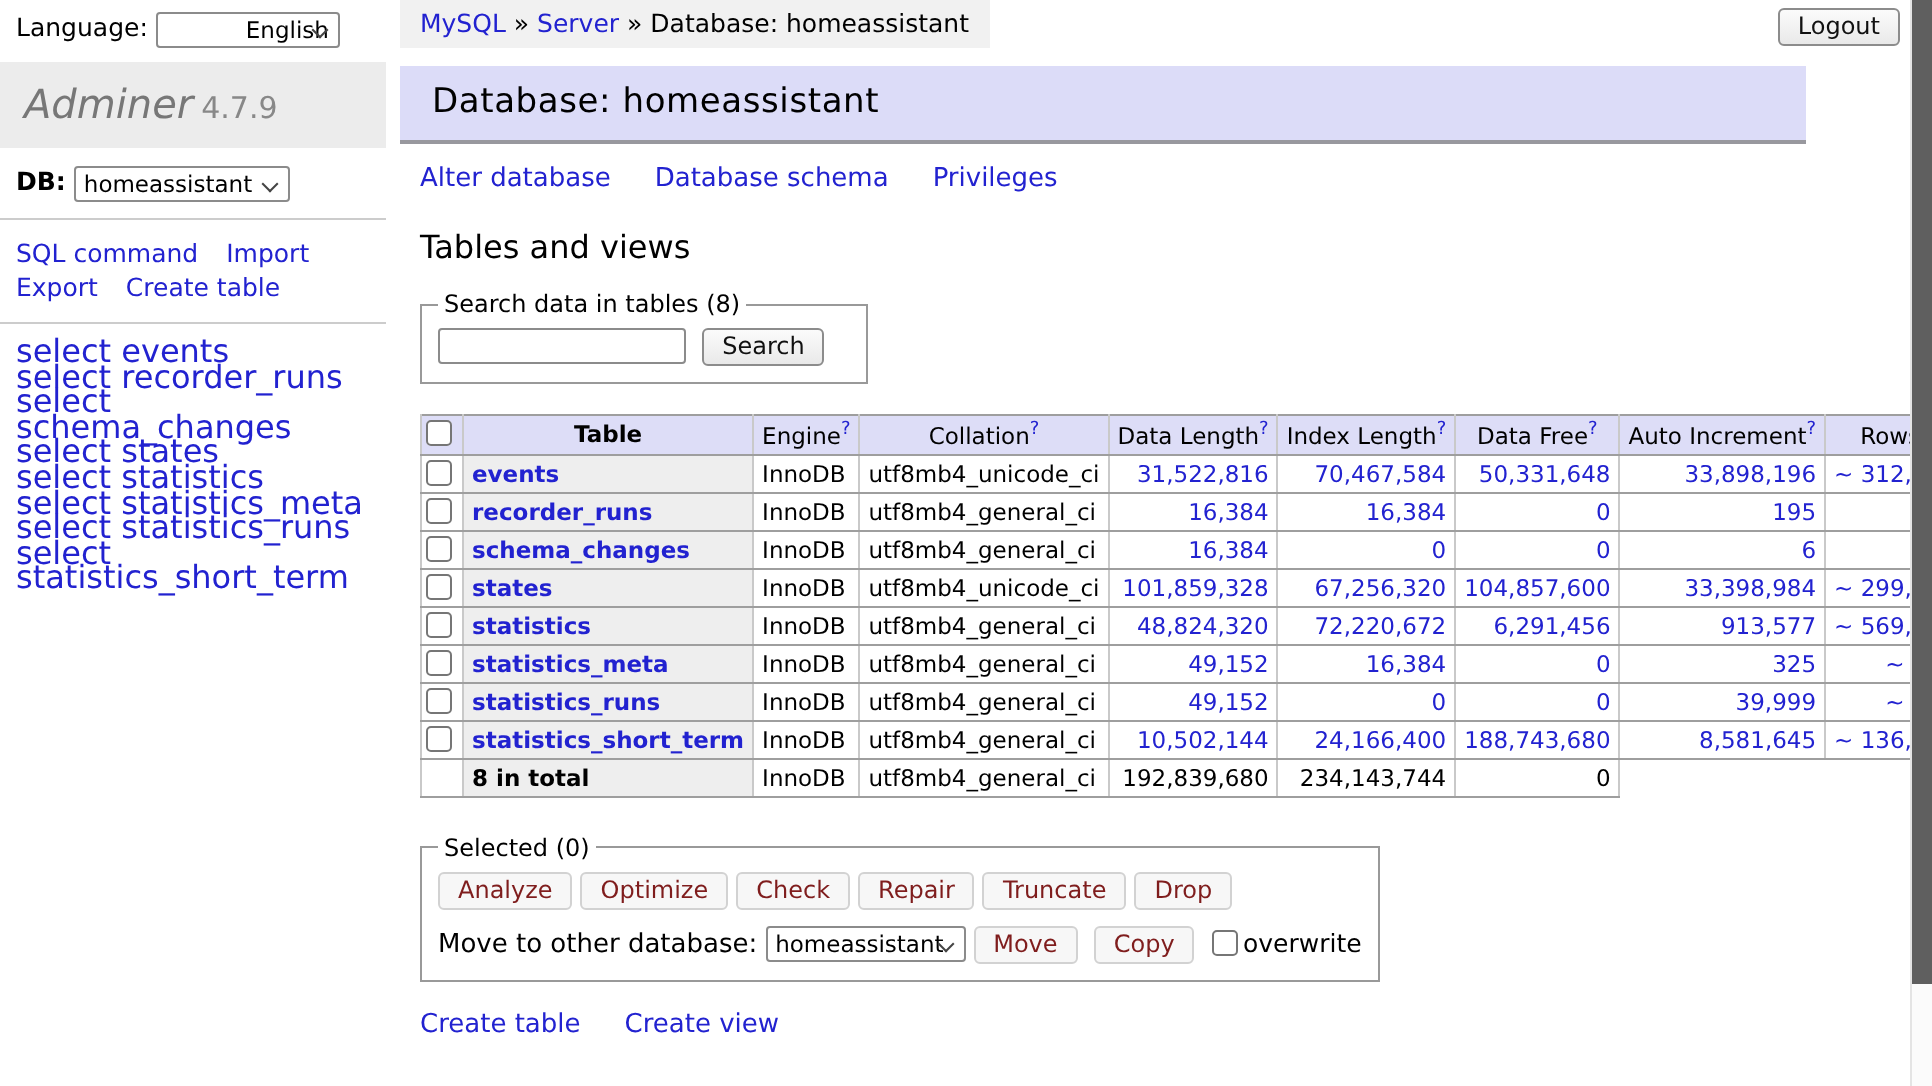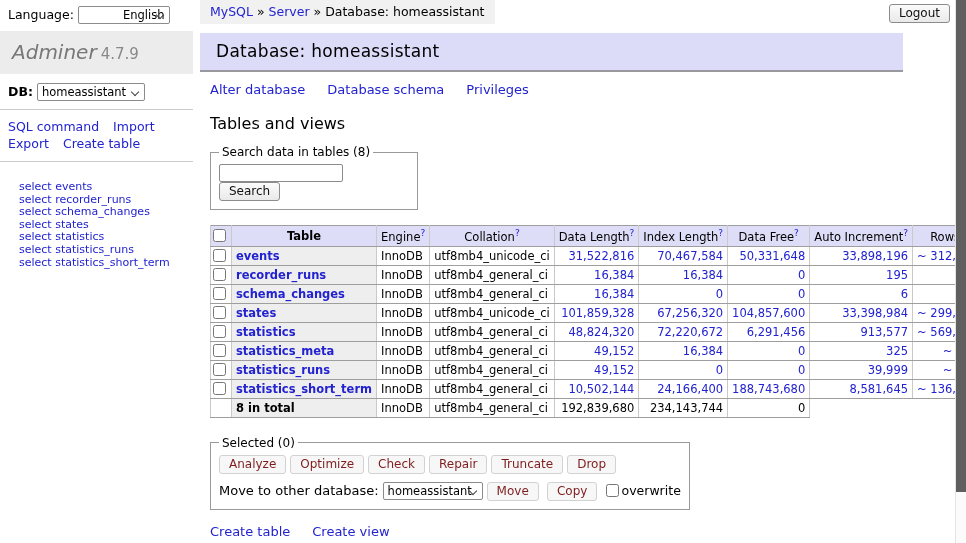--- a/index.html
+++ b/index.html
@@ -15,21 +15,21 @@
   #sidebar { position:absolute; left:0; top:0; width:193px; height:100%; }
   .lang-row { padding:6px 8px 7px; font-size:12.5px; }
   .lang-row label { margin-right:4px; }
   #logo { background:#ececec; padding:9px 12px 10px; }
   #logo .logo-text { font-style:italic; font-size:20px; color:#777; }
   #logo .version { font-size:15px; color:#888; margin-left:4px; }
   .db-row { padding:9px 8px 8px; font-size:12.5px; }
   .db-row label { margin-right:4px; font-weight:bold; }
   .side-actions { margin:0; padding:8px 8px 9px; border-top:1px solid #ccc; border-bottom:1px solid #ccc; font-size:12.5px; width:193px; }
   .side-actions a { margin-right:14px; line-height:17px; display:inline-block; }
-  .side-tables { margin:11px; padding:8px 8px; font-size:11px; }
+  .side-tables { margin:0; padding:8px 8px; font-size:16px; }
   .side-tables a { display:block; line-height:12.6px; }
 
   
   .selectbox { display:inline-block; position:relative; background:#fff;
     border:1px solid #8b8b8b; border-radius:2px; font-size:11.5px;
     padding:1px 20px 2px 4px; height:18px; vertical-align:middle; cursor:pointer; }
   .selectbox .caret { position:absolute; right:6px; top:5px; width:6px; height:6px;
     border-right:1.6px solid #444; border-bottom:1.6px solid #444; transform:rotate(45deg); }
   .btn { font-family:inherit; font-size:12px; color:#111; background:linear-gradient(#fbfbfb,#e9e9e9);
     border:1px solid #8c8c8c; border-radius:3px; padding:1px 9px 2px; cursor:pointer; }
@@ -48,21 +48,21 @@
     background:#dcdcf8; border-bottom:2px solid #98989e; padding:8px 0 9px 16px; }
   #titlebar h2 { margin:0; font-size:17px; font-weight:normal; letter-spacing:.3px; }
 
   
   #main { position:absolute; left:210px; top:68px; width:720px; }
   .links-row { margin:14px 0 0; }
   .links-row a { margin-right:22px; }
   h3 { font-weight:normal; font-size:16px; margin:17px 0 0; }
   fieldset { border:1px solid #999; margin:12px 0 0; padding:5px 8px 8px; display:inline-block; }
   legend { font-size:12px; padding:0 3px; }
-  #search-fs { width:208px; }
+  #search-fs { width:224px; }
   #search-fs input[type="text"] { margin-right:4px; }
 
   
   table { border-collapse:collapse; table-layout:fixed; margin-top:15px;
     border-top:1px solid #9e9e9e; font-size:11.5px; }
   td, th { border-left:1px solid #c9c9c9; border-right:1px solid #c9c9c9;
     border-bottom:1px solid #9e9e9e; padding:2px 4px; height:17px;
     overflow:hidden; white-space:nowrap; }
   thead td, thead th { background:var(--thead-bg,#ddddf7); text-align:center; font-size:11.5px; }
   thead th { font-weight:bold; }
@@ -100,20 +100,21 @@
   <div class="db-row">
     <label>DB:</label><span class="selectbox" style="width:108px;"><span>homeassistant</span><span class="caret"></span></span>
   </div>
   <p class="side-actions"><a>SQL command</a><a>Import</a><a>Export</a><a>Create table</a></p>
   <p class="side-tables">
       <a>select events</a>
       <a>select recorder_runs</a>
       <a>select schema_changes</a>
       <a>select states</a>
       <a>select statistics</a>
+      <a>select statistics_meta</a>
       <a>select statistics_runs</a>
       <a>select statistics_short_term</a>
     </p>
 </div>
 
 <span id="breadcrumb">
   <a>MySQL</a>
   <span>»</span>
   <a>Server</a>
   <span>»</span>

